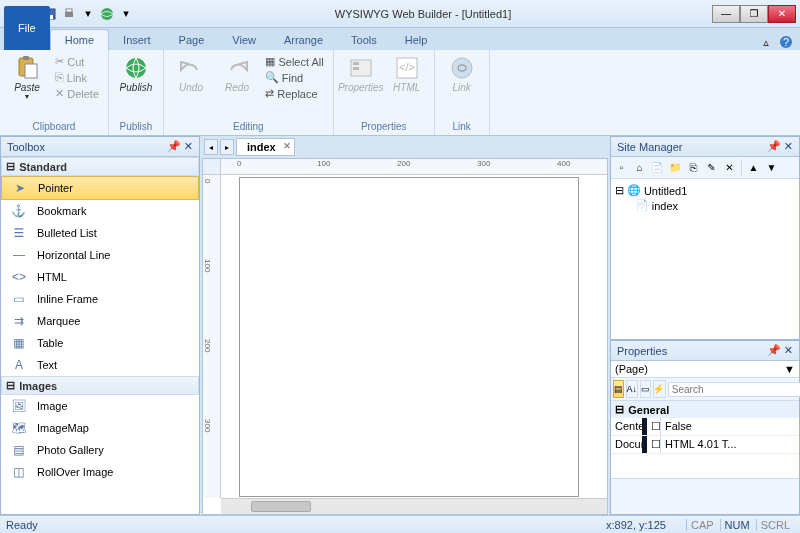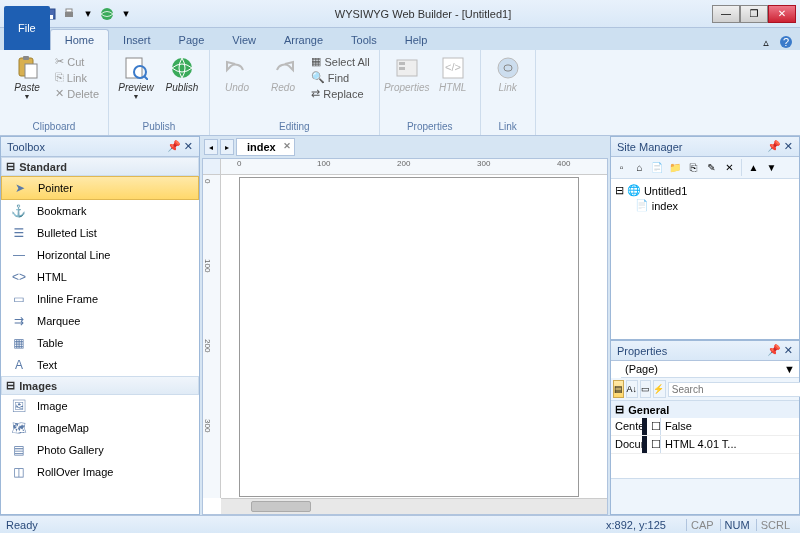--- a/index.html
+++ b/index.html
@@ -65,21 +65,21 @@
 
 .rightcol { width: 190px; display: flex; flex-direction: column; }
 .sitemgr { flex: 1; }
 .sitemgr-tb { padding: 2px; display: flex; gap: 1px; border-bottom: 1px solid #cddcec; background: #eef5fc; }
 .sitemgr-tb .tbtn { width: 17px; height: 17px; border: 1px solid transparent; cursor: pointer; display: flex; align-items: center; justify-content: center; font-size: 10px; }
 .tree { padding: 4px; font-size: 11px; }
 .tree-node { display: flex; align-items: center; gap: 3px; padding: 1px 0; }
 .tree-child { margin-left: 20px; }
 
 .props { height: 175px; border-top: 1px solid #9db8d8; }
-.props-sel { padding: 2px 4px; background: #fff; border-bottom: 1px solid #cddcec; margin-left: 10px; }
+.props-sel { padding: 2px 4px; background: #fff; border-bottom: 1px solid #cddcec; }
 .props-tb { padding: 2px; display: flex; gap: 2px; align-items: center; background: #eef5fc; border-bottom: 1px solid #cddcec; }
 .props-tb .tbtn { width: 20px; height: 18px; border: 1px solid #cca850; background: linear-gradient(#ffe9a8,#ffd86b); cursor: pointer; display: flex; align-items: center; justify-content: center; font-size: 9px; }
 .props-tb .tbtn.plain { background: #eef5fc; border-color: #cddcec; }
 .props-tb input { flex: 1; border: 1px solid #cddcec; padding: 1px 3px; font-size: 10px; }
 .props-cat { background: #e8f1fb; padding: 2px 4px; font-weight: bold; display: flex; align-items: center; gap: 4px; }
 .prop-row { display: flex; border-bottom: 1px solid #eee; font-size: 10px; }
 .prop-row > div { padding: 2px 4px; }
 .prop-name { width: 36px; border-right: 5px solid #0f172a; overflow: hidden; white-space: nowrap; }
 .prop-val { flex: 1; overflow: hidden; white-space: nowrap; }
 .prop-desc { height: 36px; background: #eef5fc; border-top: 1px solid #cddcec; }
@@ -183,29 +183,20 @@
           </div>
       </div>
     </div>
     <div class="rgroup-label">Clipboard</div>
   </div>
 
   <div class="rgroup">
     <div class="rgroup-body">
       <div class="bigbtn">
         <svg class="bicon">
-            <rect x="2" y="2" width="16" height="20" fill="#fff" stroke="#888"></rect>
-            <circle cx="16" cy="16" r="6" fill="none" stroke="#3a7aca" stroke-width="2"></circle>
-            <line x1="20" y1="20" x2="24" y2="24" stroke="#3a7aca" stroke-width="2"></line>
-          </svg>
-        <span>Preview</span>
-          <span style="font-size:7px">▼</span>
-      </div>
-      <div class="bigbtn">
-        <svg class="bicon">
             <circle cx="12" cy="12" r="10" fill="#3aaa5a"></circle>
             <path d="M2 12 Q12 4 22 12 Q12 20 2 12" fill="none" stroke="#fff"></path>
             <path d="M12 2 Q18 12 12 22 Q6 12 12 2" fill="none" stroke="#fff"></path>
           </svg>
         <span>Publish</span>
       </div>
     </div>
     <div class="rgroup-label">Publish</div>
   </div>
 

